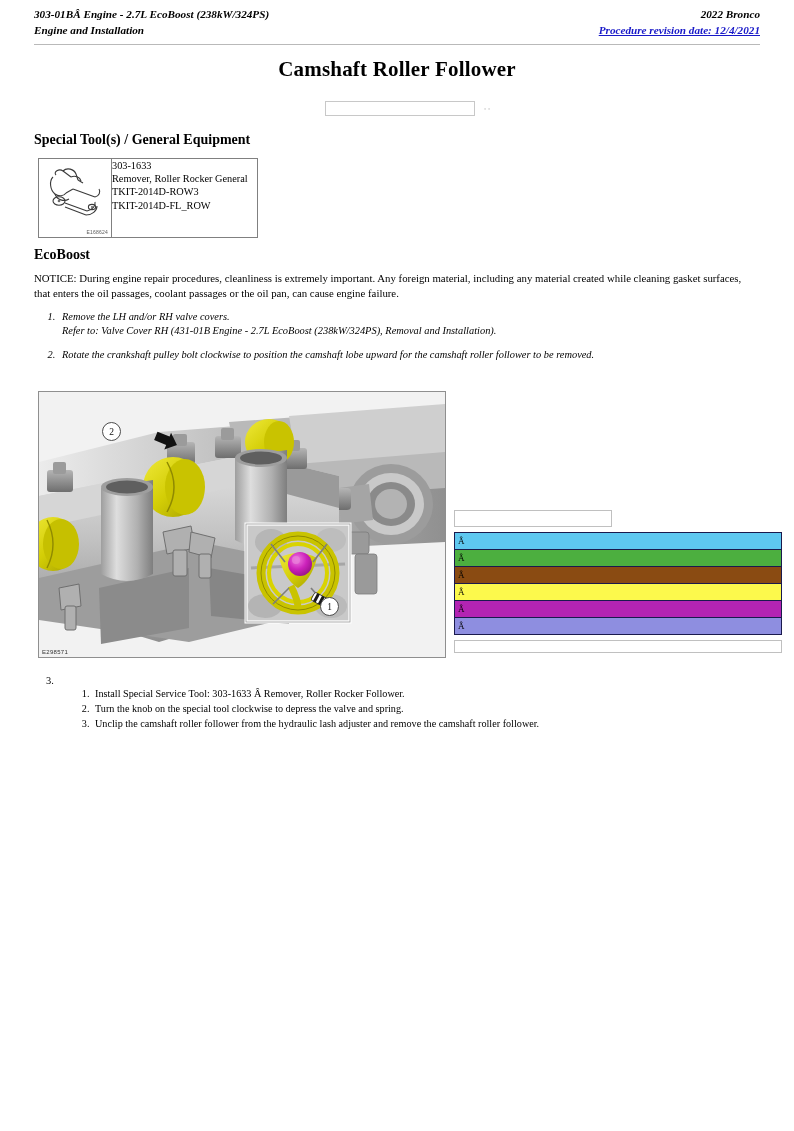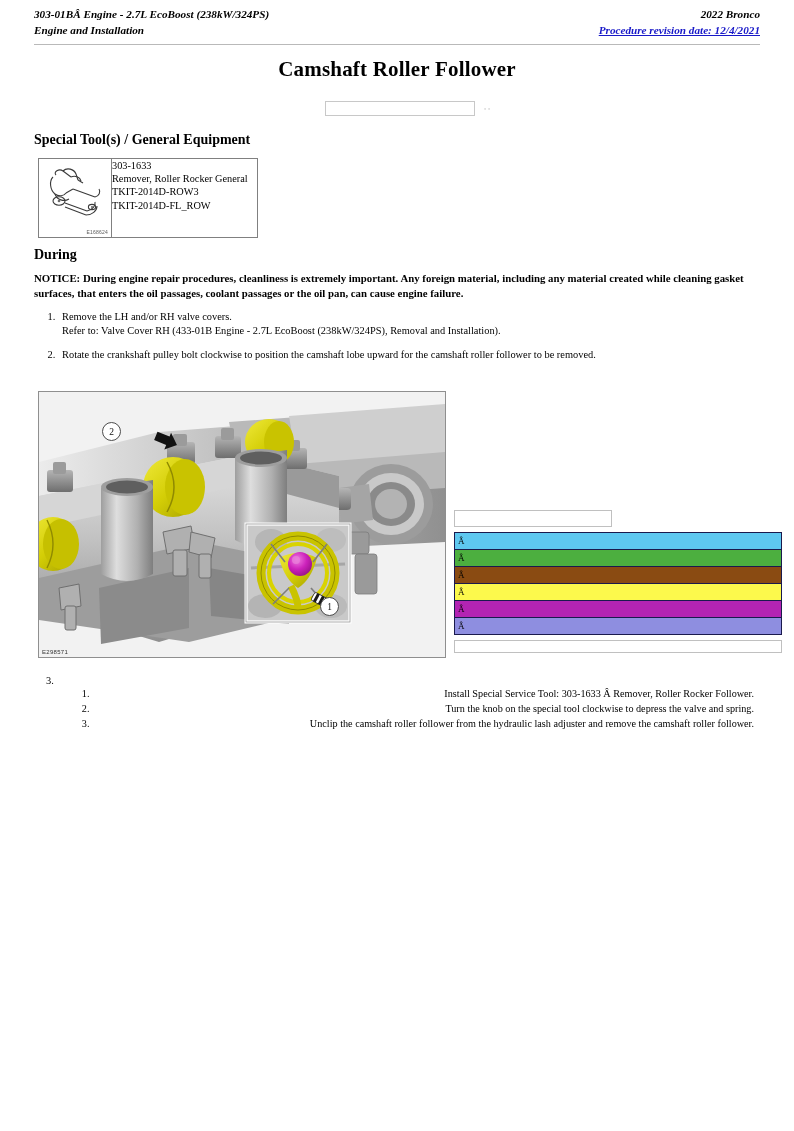--- a/index.html
+++ b/index.html
@@ -137,39 +137,40 @@
   }
 
   
   #removal-head { top: 247px; left: 34px; }
   .notice {
     position: absolute;
     top: 271px;
     left: 34px;
     width: 726px;
     font-size: 10.8px;
-    font-weight: bold;
+    font-weight: normal;
     line-height: 14.5px;
     text-align: left;
   }
 
   
   .steps {
     position: absolute;
     top: 310px;
     left: 34px;
     width: 720px;
     margin: 0;
     padding: 0 0 0 24px;
     font-size: 10.4px;
     line-height: 13.6px;
   }
   .steps > li {
     margin: 0 0 11px 0;
     padding-left: 4px;
+    font-style: italic;
   }
   .steps .sub-ref {
     display: block;
     white-space: nowrap;
   }
 
   
   .figure-wrap {
     position: absolute;
     top: 391px;
@@ -265,21 +266,20 @@
     position: absolute;
     left: 12px;
     top: 0;
     font-size: 10.4px;
   }
   .step3-sub {
     margin: 13px 0 0 0;
     padding-left: 58px;
     font-size: 10.2px;
     line-height: 14px;
-    text-align: right;
   }
   .step3-sub > li { margin-bottom: 1px; padding-left: 3px; }
 </style>
 </head>
 <body>
 
 <div class="page">
 
   <div class="doc-header">
     <div class="hdr-row">
@@ -334,28 +334,28 @@
       <td class="tool-text-cell">
         <div>303-1633</div>
         <div>Remover, Roller Rocker General</div>
         <div>TKIT-2014D-ROW3</div>
         <div>TKIT-2014D-FL_ROW</div>
       </td>
     </tr>
   </tbody>
     </table>
 
-  <div class="section-head" id="removal-head">During</div>
+  <div class="section-head" id="removal-head">EcoBoost</div>
 
   <div class="notice">NOTICE: During engine repair procedures, cleanliness is extremely important. Any foreign material, including any material created while cleaning gasket surfaces, that enters the oil passages, coolant passages or the oil pan, can cause engine failure.</div>
 
   <ol class="steps">
     <li>
       <span>Remove the LH and/or RH valve covers.</span>
-      <span class="sub-ref">Refer to: Valve Cover RH (433-01B Engine - 2.7L EcoBoost (238kW/324PS), Removal and Installation).</span>
+      <span class="sub-ref">Refer to: Valve Cover RH (431-01B Engine - 2.7L EcoBoost (238kW/324PS), Removal and Installation).</span>
     </li>
     <li>
       <span>Rotate the crankshaft pulley bolt clockwise to position the camshaft lobe upward for the camshaft roller follower to be removed.</span>
     </li>
   </ol>
 
   <div class="figure-wrap">
     <div class="figure-frame">
       <svg width="406" height="265" viewBox="0 0 406 265">
         <defs>

